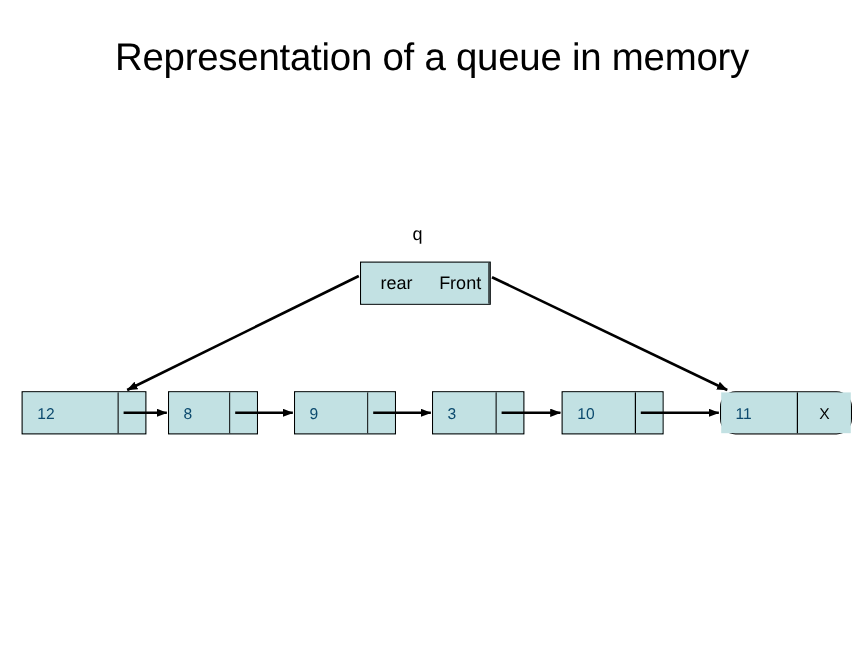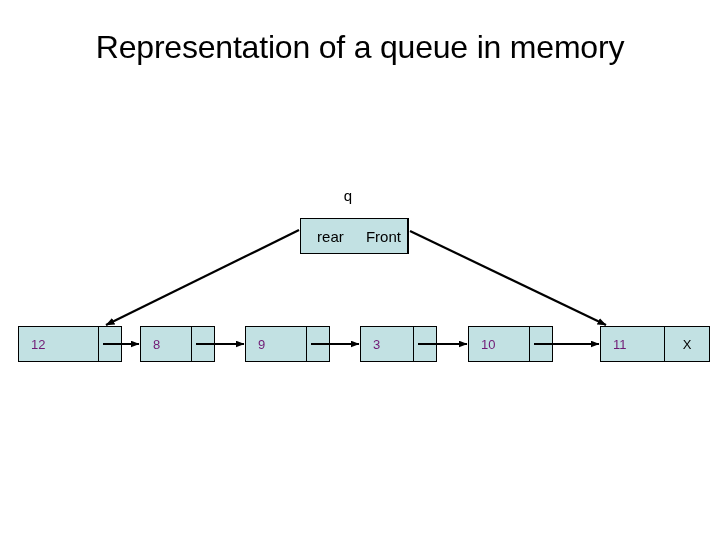--- a/index.html
+++ b/index.html
@@ -86,21 +86,21 @@
     background: #c2e1e3;
     display: flex;
   }
   .node .data-cell {
     box-sizing: border-box;
     height: 100%;
     display: flex;
     align-items: center;
     padding-left: 12px;
     font-size: 13px;
-    color: #701a75;
+    color: #0c4a6e;
     background: #c2e1e3;
     border-right: 1px solid #000000;
     flex: 1 1 auto;
   }
   .node .ptr-cell {
     box-sizing: border-box;
     height: 100%;
     display: flex;
     align-items: center;
     justify-content: center;
@@ -152,21 +152,21 @@
   <div class="node" style="left:360px; width:77px;">
     <div class="data-cell">3</div>
     <div class="ptr-cell" style="width:22px;"></div>
   </div>
 
   <div class="node" style="left:468px; width:85px;">
     <div class="data-cell">10</div>
     <div class="ptr-cell" style="width:22px;"></div>
   </div>
 
-  <div class="node" style="left:600px; width:110px;">
+  <div class="node" style="left:600px; width:110px;border-radius:13px;">
     <div class="data-cell">11</div>
     <div class="ptr-cell" style="width:44px;">X</div>
   </div>
 
   <svg id="arrows" viewBox="0 0 720 540">
     <defs>
       <marker id="ah" markerWidth="9" markerHeight="7" refX="8.5" refY="3.5" orient="auto" markerUnits="userSpaceOnUse">
         <polygon points="0 0, 9 3.5, 0 7" fill="#000000"></polygon>
       </marker>
     </defs>

